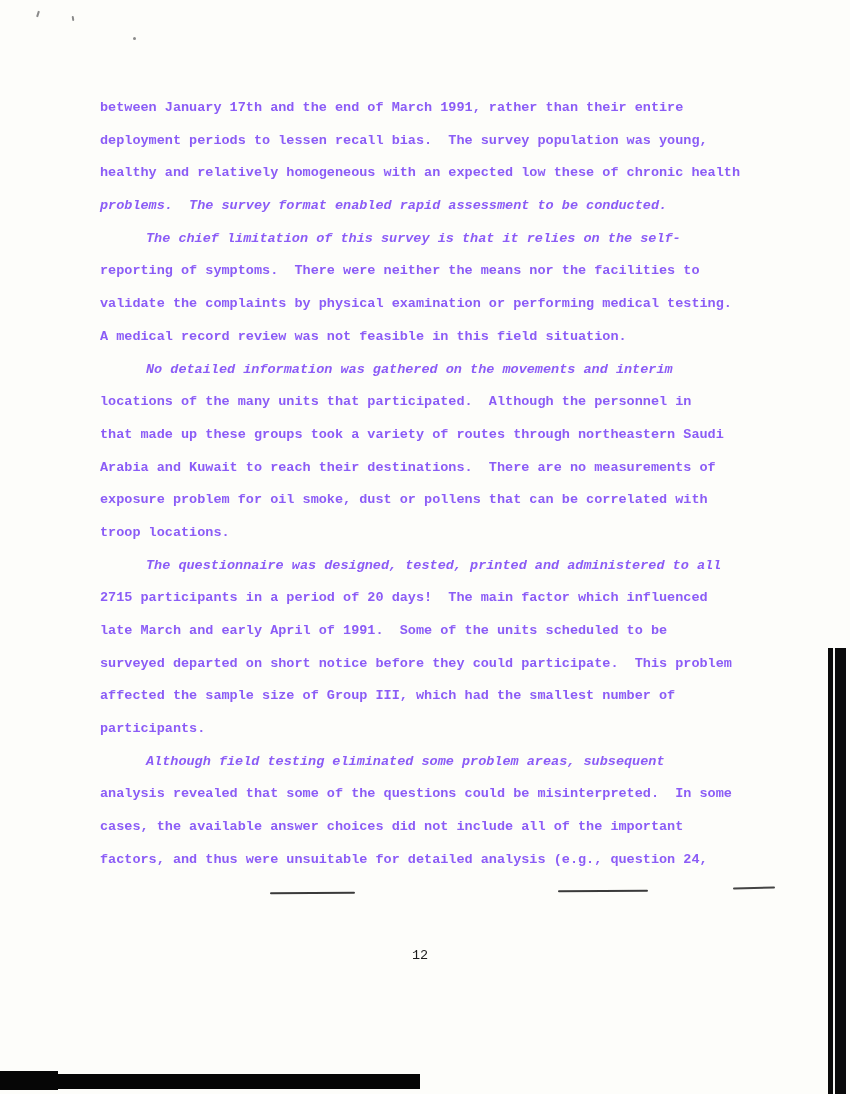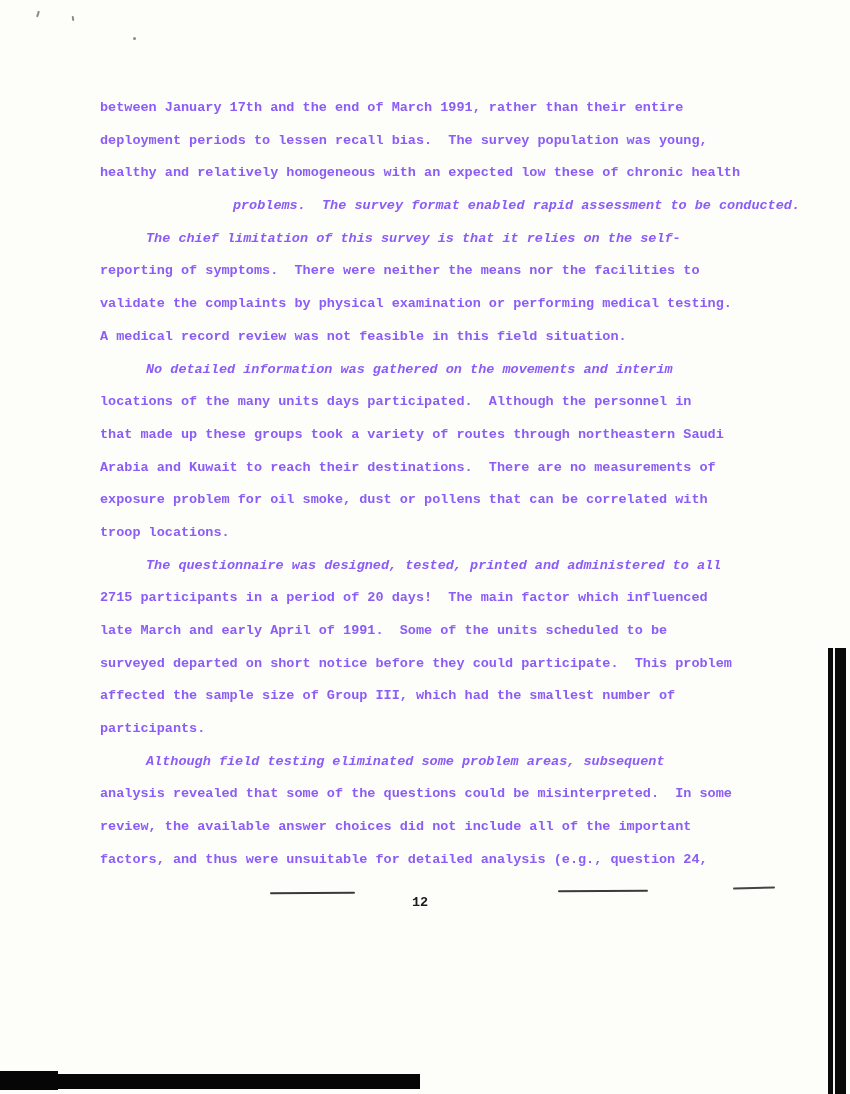--- a/index.html
+++ b/index.html
@@ -24,29 +24,29 @@
     font-size: 13.5px;
     font-weight: 700;
     color: #8b5cf6;
   }
   .line {
     height: 32.7px;
     line-height: 32.7px;
     white-space: pre;
   }
   .line.indent { padding-left: 46px; font-style: italic; }
-  .line.italic { font-style: italic; text-align: right; }
+  .line.italic { font-style: italic; }
   .page-number {
     position: absolute;
-    top: 895px;
+    top: 948px;
     left: 0;
     width: 840px;
     text-align: center;
     font-size: 13.5px;
-    font-weight: 700;
+    font-weight: 400;
     color: #1b1b1b;
   }
   
   .vbar {
     position: absolute;
     top: 648px;
     right: 4px;
     width: 18px;
     height: 446px;
     background: linear-gradient(to right, #0a0a0a 0px, #0a0a0a 5px, #f6f6f3 5px, #f6f6f3 7px, #0a0a0a 7px, #0a0a0a 18px);
@@ -96,34 +96,34 @@
   <div class="text-block">
     <div class="line">between January 17th and the end of March 1991, rather than their entire</div>
     <div class="line">deployment periods to lessen recall bias.  The survey population was young,</div>
     <div class="line">healthy and relatively homogeneous with an expected low these of chronic health</div>
     <div class="line italic">problems.  The survey format enabled rapid assessment to be conducted.</div>
     <div class="line indent">The chief limitation of this survey is that it relies on the self-</div>
     <div class="line">reporting of symptoms.  There were neither the means nor the facilities to</div>
     <div class="line">validate the complaints by physical examination or performing medical testing.</div>
     <div class="line">A medical record review was not feasible in this field situation.</div>
     <div class="line indent">No detailed information was gathered on the movements and interim</div>
-    <div class="line">locations of the many units days participated.  Although the personnel in</div>
+    <div class="line">locations of the many units that participated.  Although the personnel in</div>
     <div class="line">that made up these groups took a variety of routes through northeastern Saudi</div>
     <div class="line">Arabia and Kuwait to reach their destinations.  There are no measurements of</div>
     <div class="line">exposure problem for oil smoke, dust or pollens that can be correlated with</div>
     <div class="line">troop locations.</div>
     <div class="line indent">The questionnaire was designed, tested, printed and administered to all</div>
     <div class="line">2715 participants in a period of 20 days!  The main factor which influenced</div>
     <div class="line">late March and early April of 1991.  Some of the units scheduled to be</div>
     <div class="line">surveyed departed on short notice before they could participate.  This problem</div>
     <div class="line">affected the sample size of Group III, which had the smallest number of</div>
     <div class="line">participants.</div>
     <div class="line indent">Although field testing eliminated some problem areas, subsequent</div>
     <div class="line">analysis revealed that some of the questions could be misinterpreted.  In some</div>
-    <div class="line">review, the available answer choices did not include all of the important</div>
+    <div class="line">cases, the available answer choices did not include all of the important</div>
     <div class="line">factors, and thus were unsuitable for detailed analysis (e.g., question 24,</div>
   </div>
 
   <div class="pen-mark pen-underline-1"></div>
   <div class="pen-mark pen-underline-2"></div>
   <div class="pen-mark pen-margin-dash"></div>
 
   <div class="page-number">12</div>
 
   <div class="vbar"></div>

